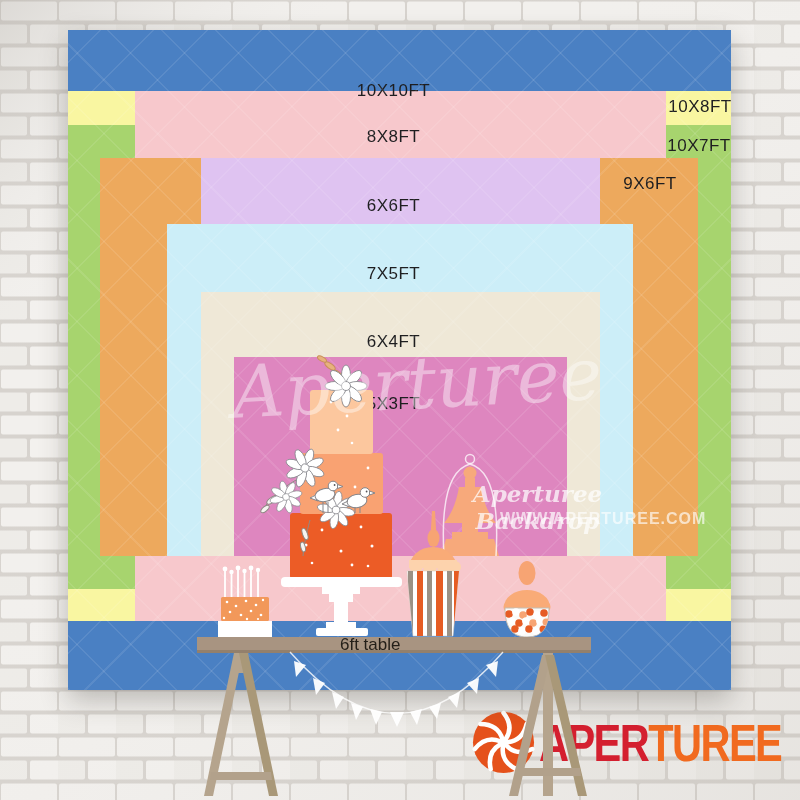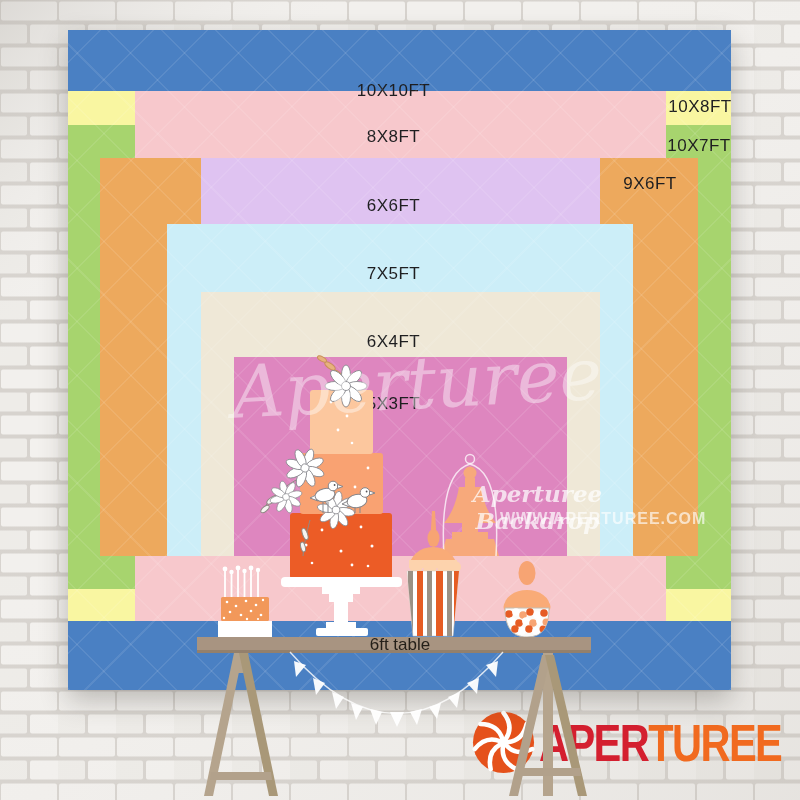--- a/index.html
+++ b/index.html
@@ -30,21 +30,21 @@
   .lbl-8x8{top:97px;}
   .lbl-6x6{top:166px;}
   .lbl-7x5{top:234px;}
   .lbl-6x4{top:302px;}
   .lbl-5x3{top:364px;}
   .lbl-r{width:120px;text-align:center;}
   .lbl-10x8{left:572px;top:67px;}
   .lbl-10x7{left:571px;top:106px;}
   .lbl-9x6{left:522px;top:144px;}
   
-  .table-label{position:absolute;left:340px;top:635px;width:120px;text-align:center;
+  .table-label{position:absolute;left:340px;top:635px;width:120px;text-align:left;
                font-size:17px;color:#241f18;}
   
   .wm{position:absolute;color:#fff;pointer-events:none;}
   .wm-big{left:232px;top:342px;width:340px;text-align:center;
           font-family:"DejaVu Serif", serif;font-style:italic;font-size:72px;
           opacity:.42;transform:rotate(-3deg);}
   .wm-script{left:425px;top:480px;width:225px;text-align:center;
              font-family:"DejaVu Serif", serif;font-style:italic;font-size:23px;
              opacity:.72;font-weight:bold;}
   .wm-url{left:500px;top:510px;width:170px;text-align:right;

